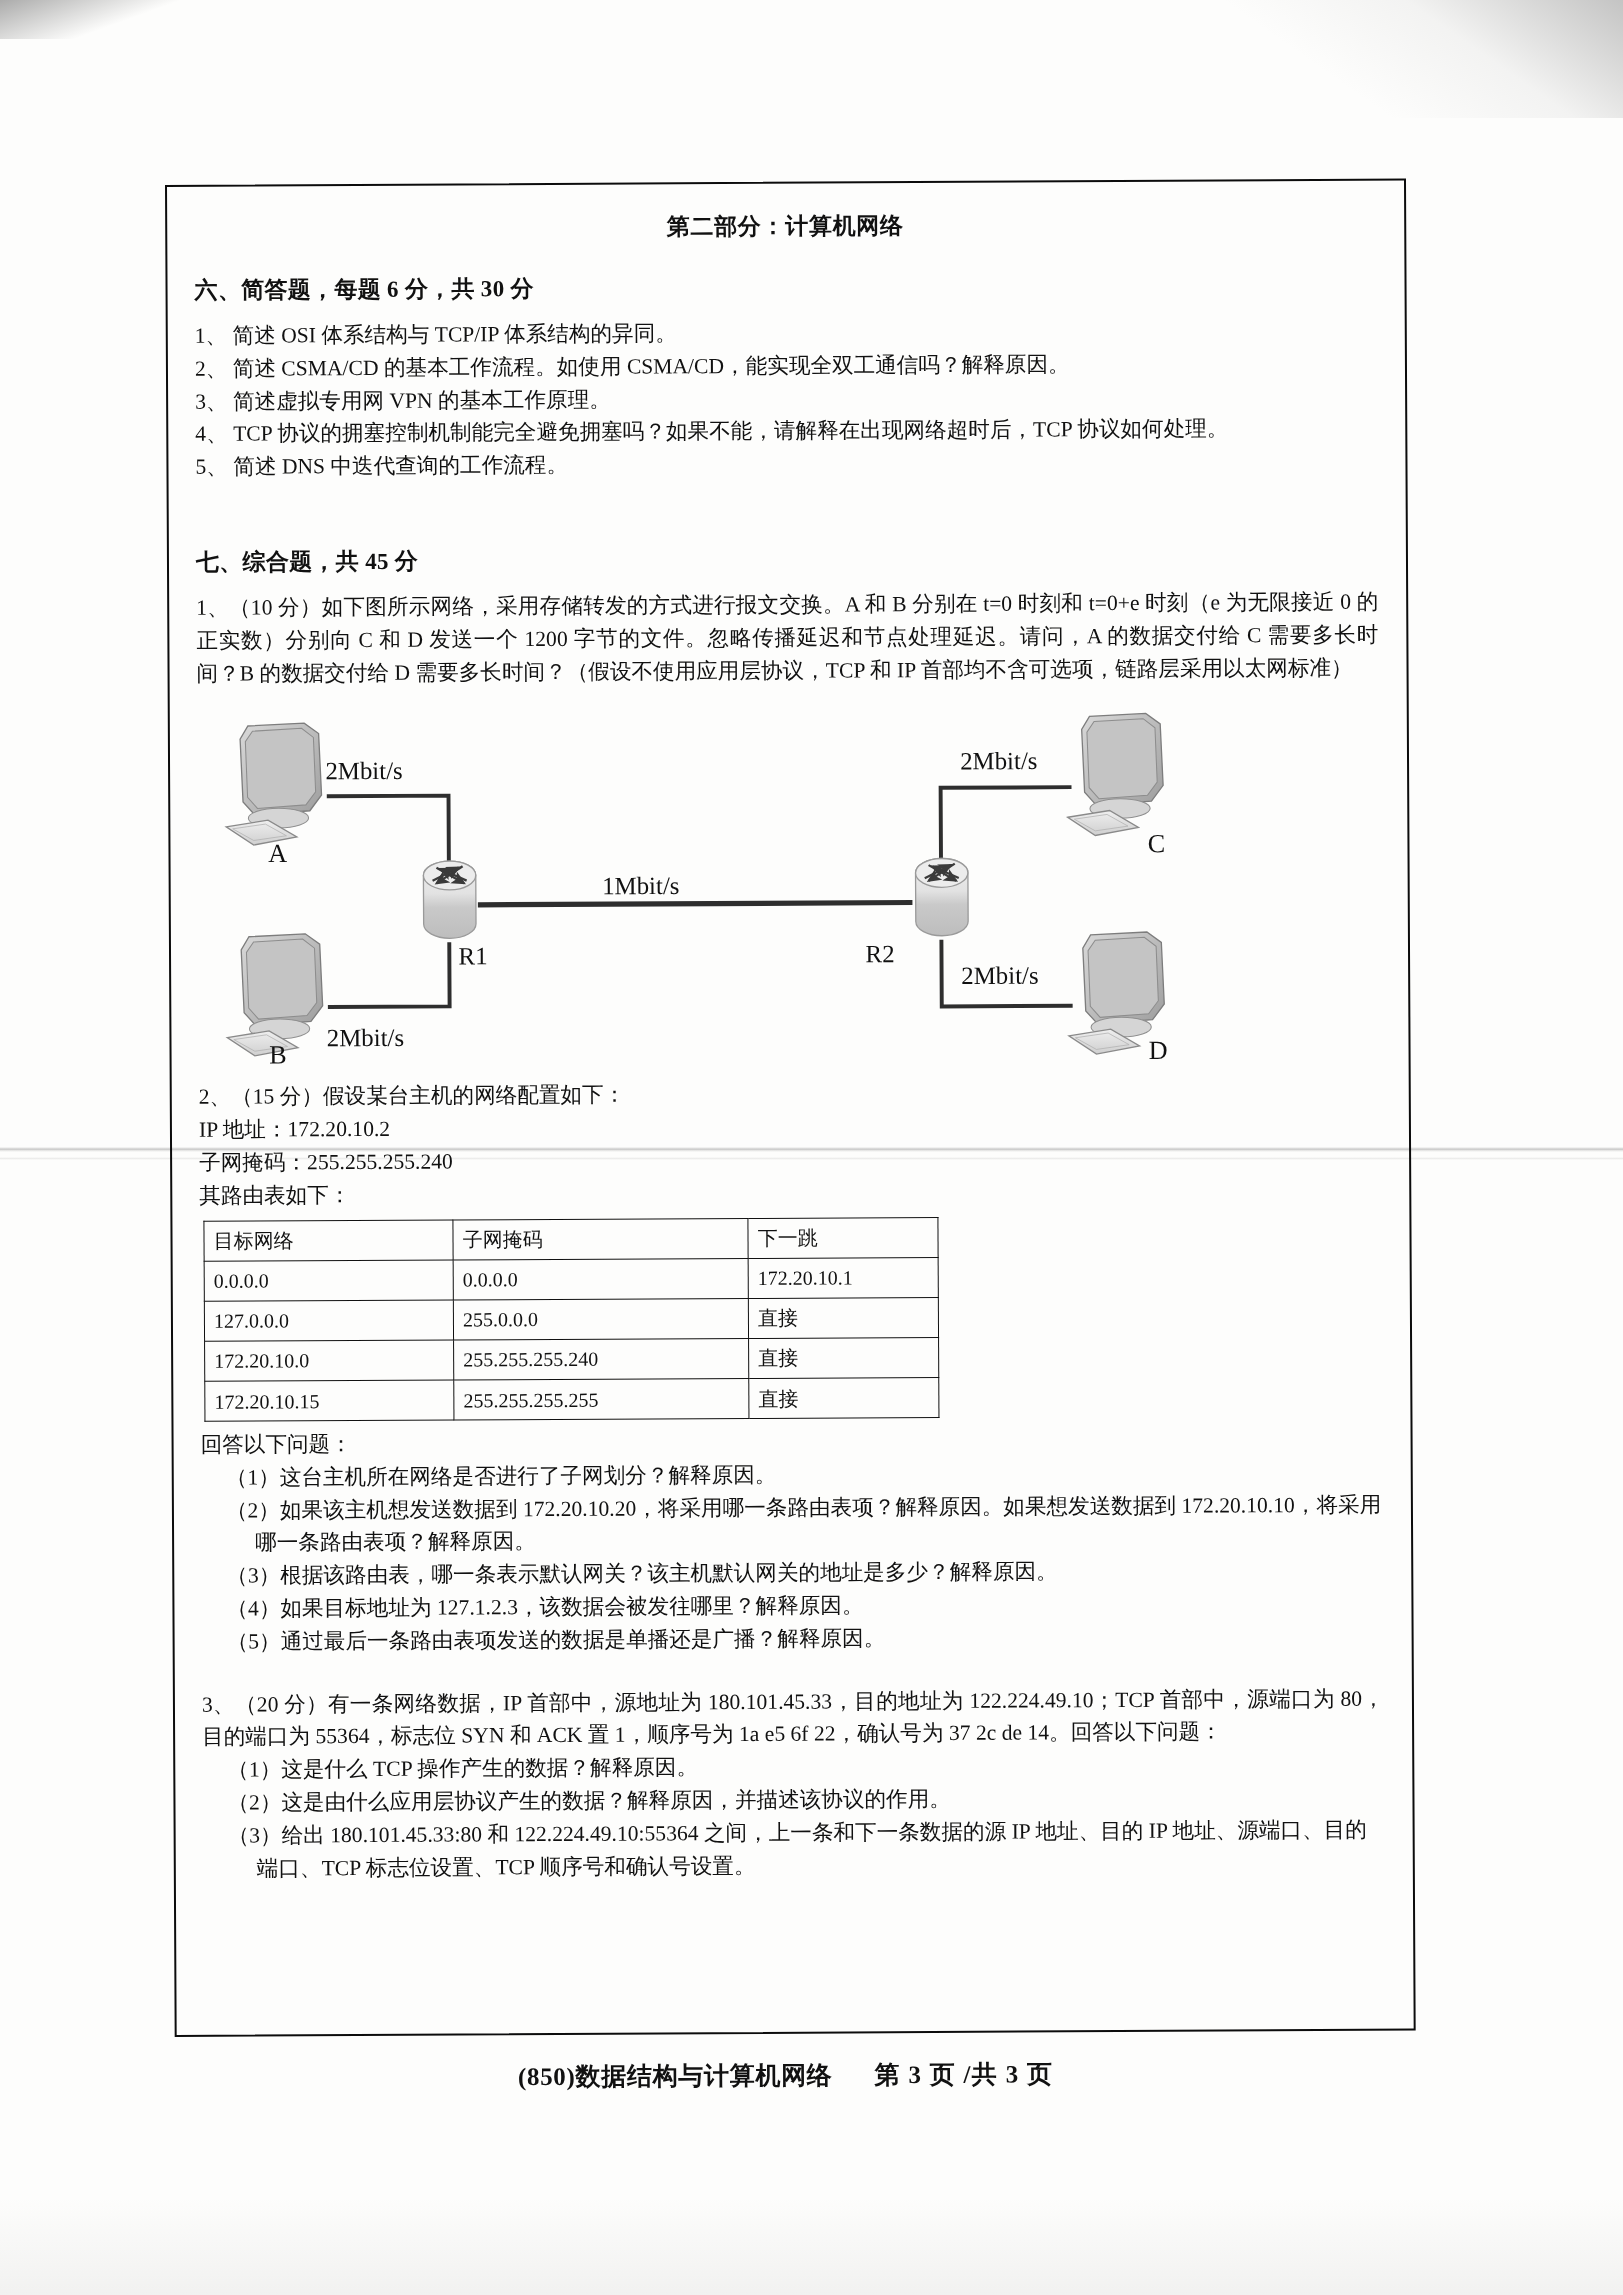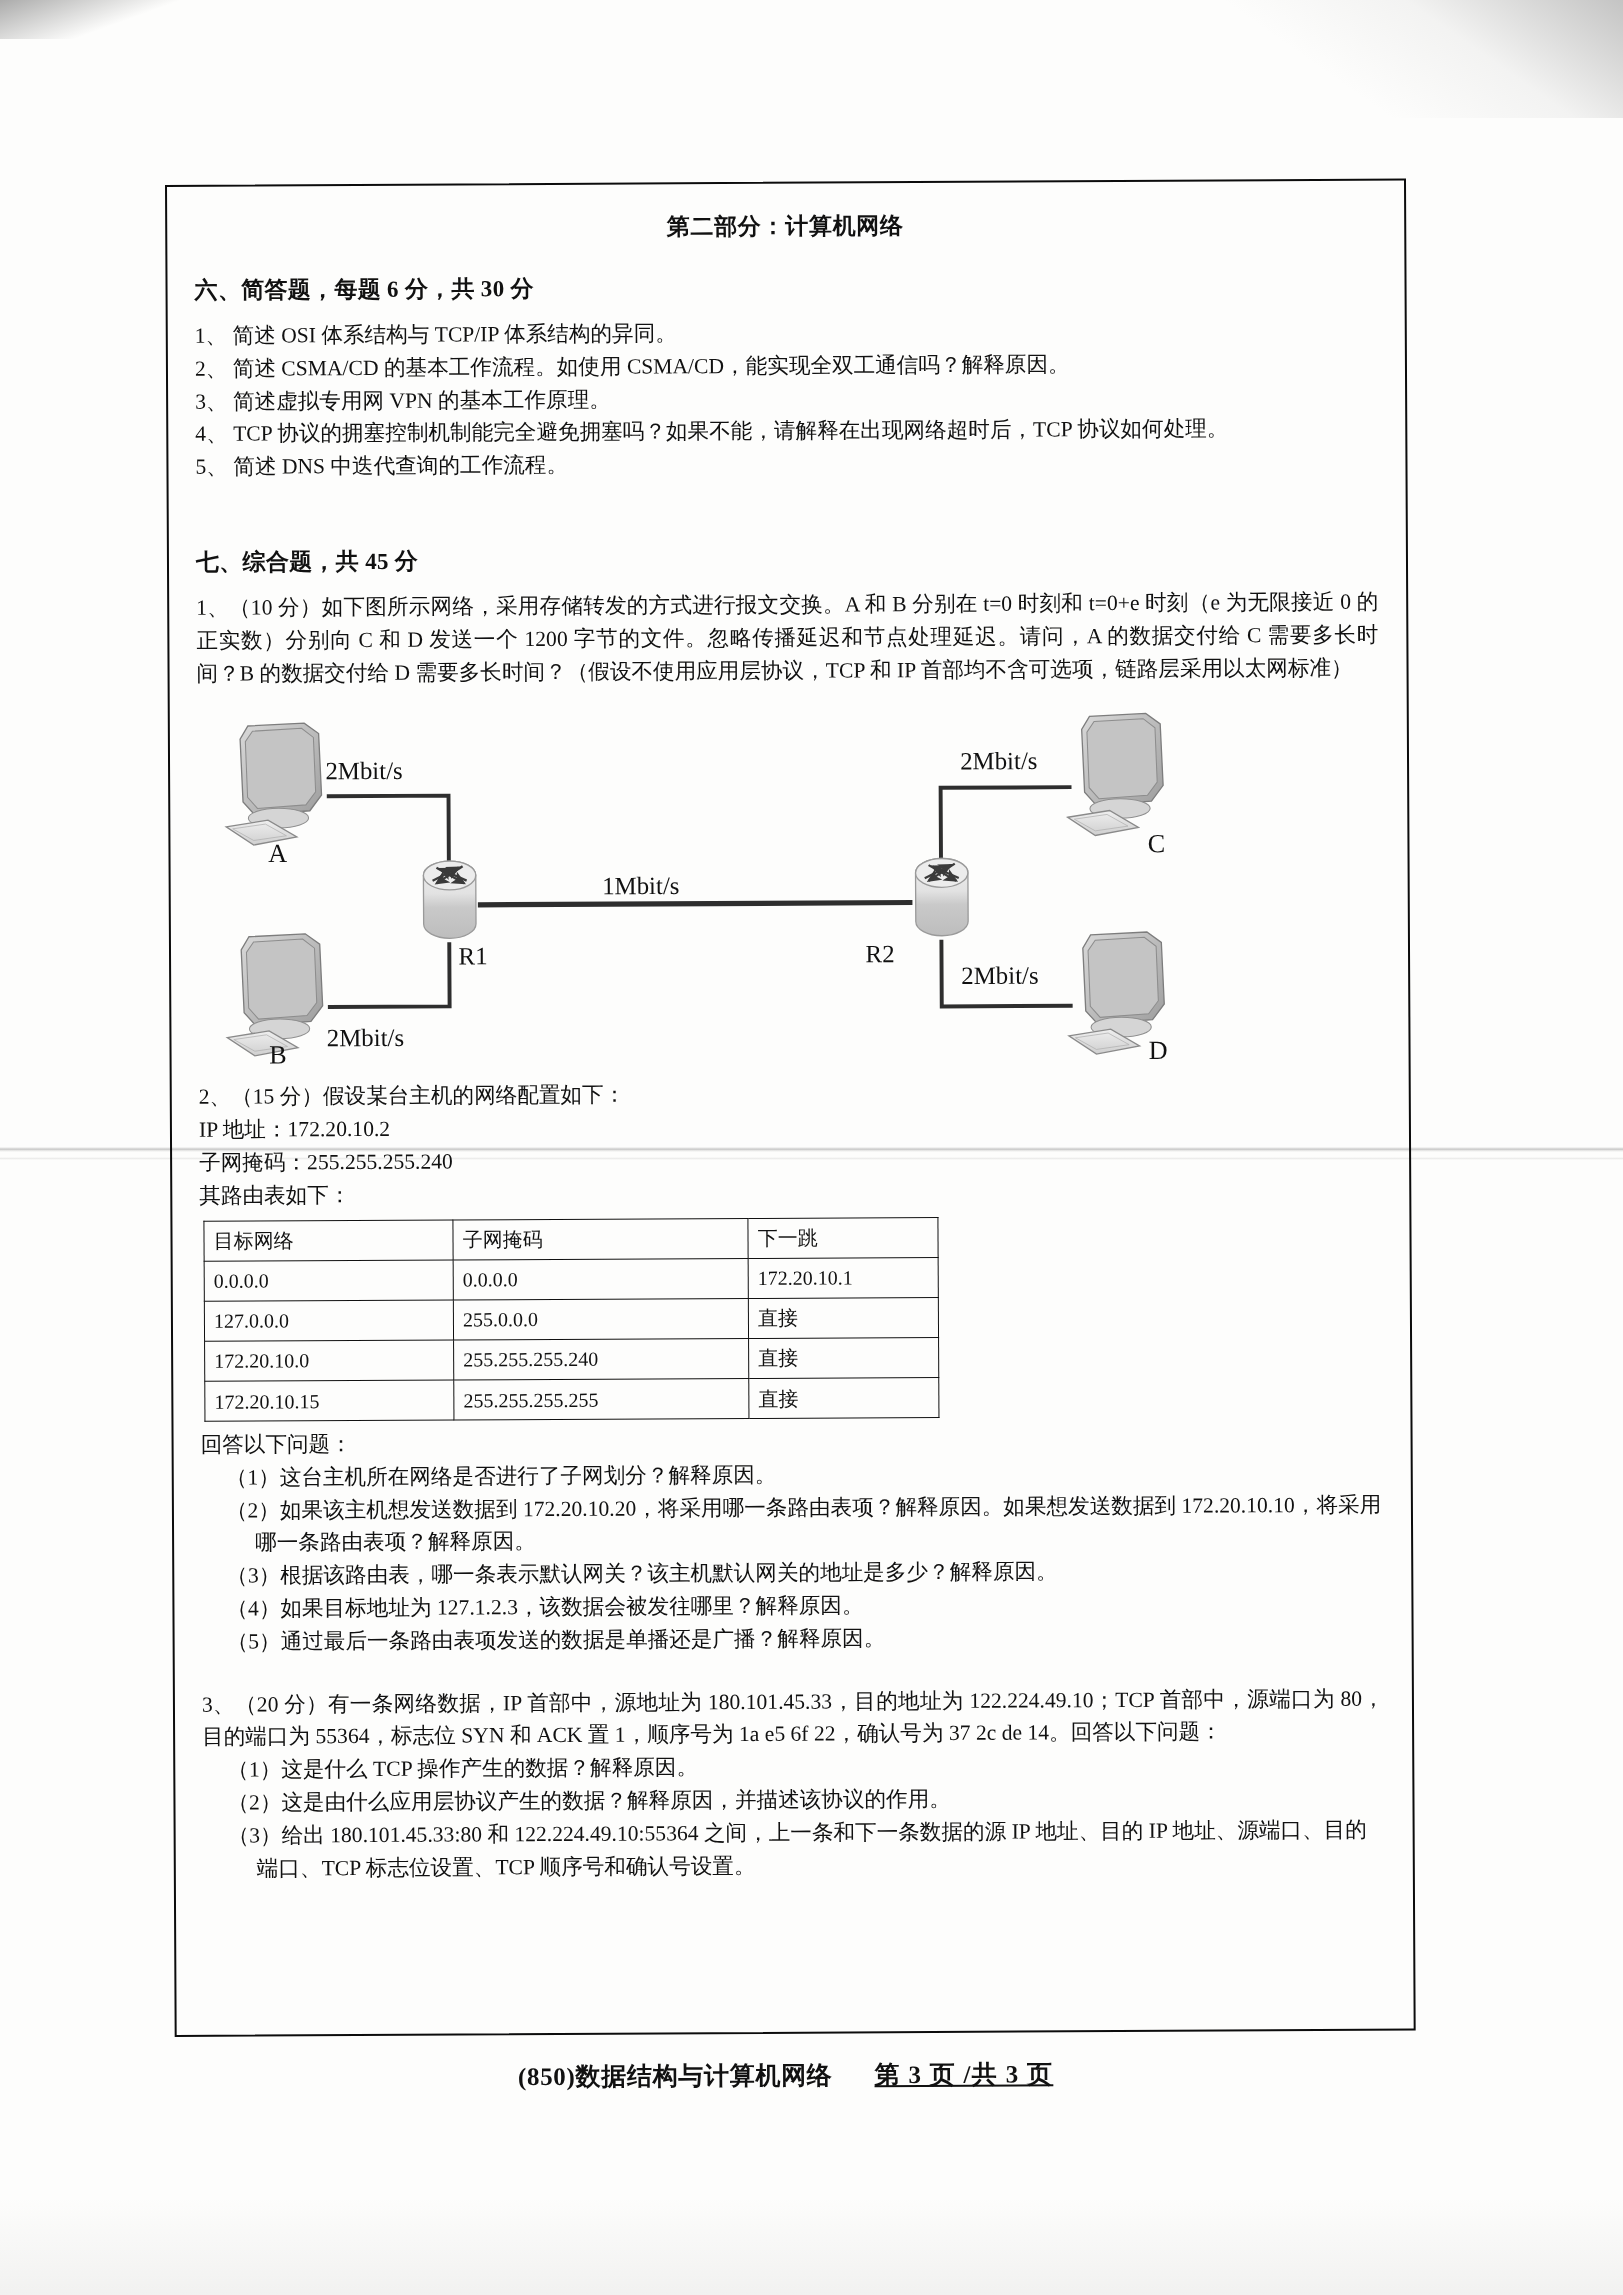--- a/index.html
+++ b/index.html
@@ -161,21 +161,21 @@
     transform-origin: left top;
   }
   #page-footer .footer-inner {
     display: inline-block;
     font-size: 25px;
     font-weight: bold;
     letter-spacing: 0.7px;
     white-space: nowrap;
   }
   #footer-subject { margin-right: 35px; }
-  #footer-pageinfo { letter-spacing: 1.3px; text-decoration: underline; }
+  #footer-pageinfo { letter-spacing: 1.3px; }
 </style>
 </head>
 <body>
 
 <div id="scan-page">
   <div class="scan-shade" id="scan-shade-topright"></div>
   <div class="scan-shade" id="scan-shade-topleft"></div>
   <div class="scan-shade" id="scan-shade-bottom"></div>
 </div>
 <div id="scan-fold-crease"></div>

